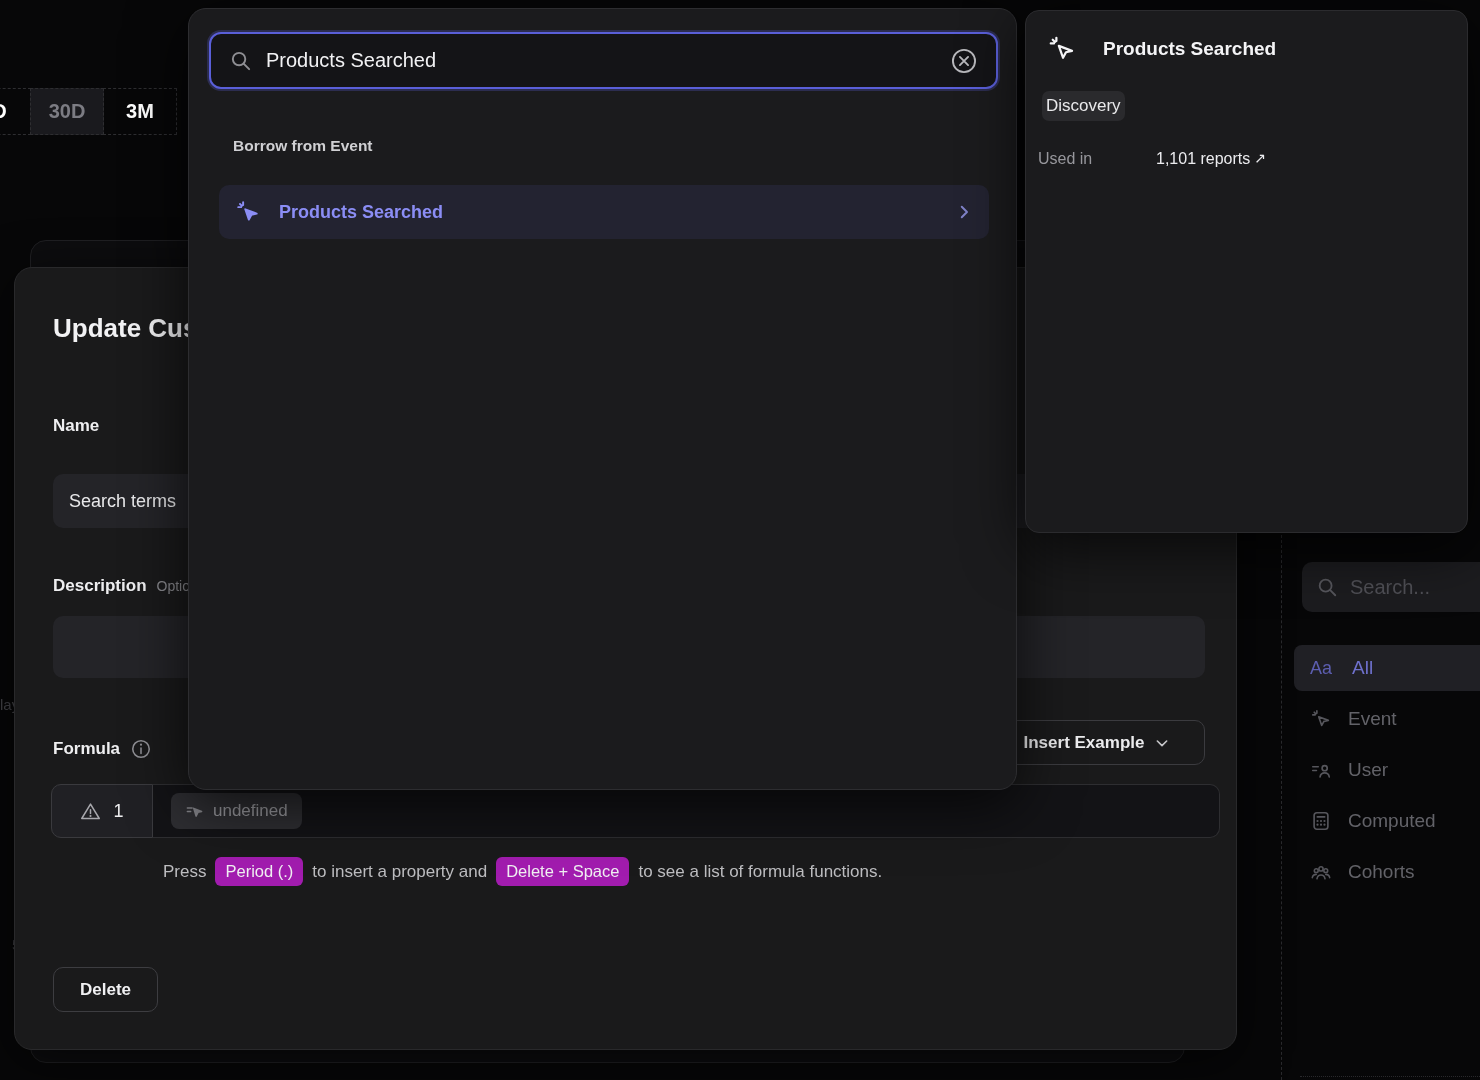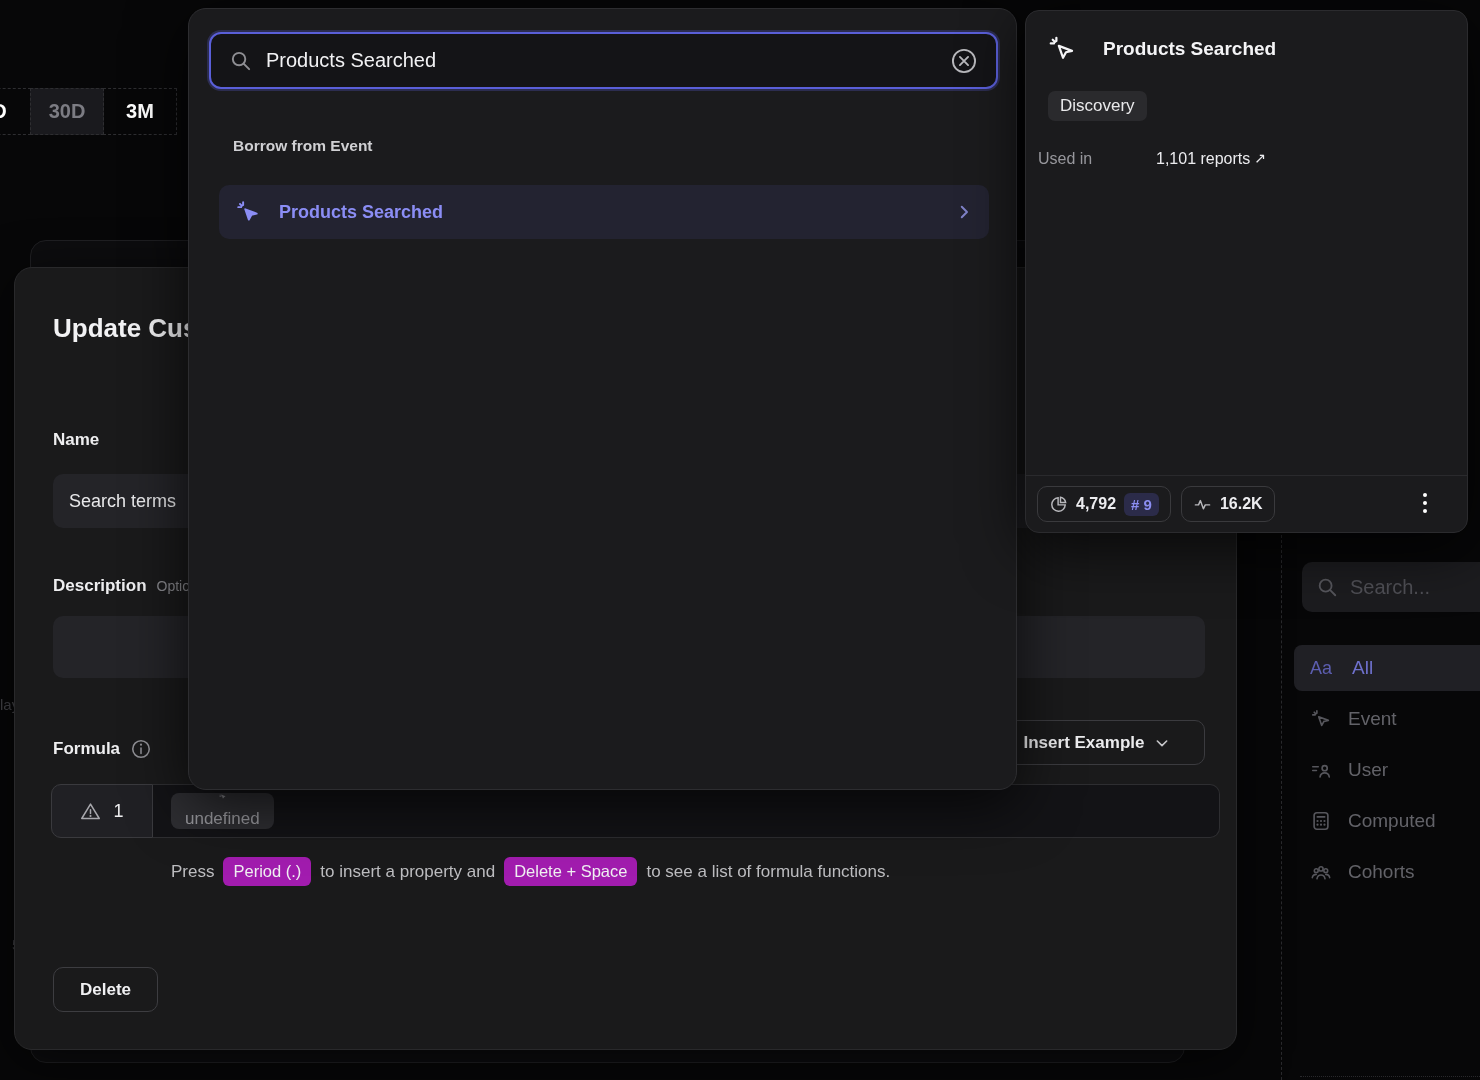--- a/index.html
+++ b/index.html
@@ -51,23 +51,23 @@
     font-size:17px; font-weight:600; color:#ececee; font-family:"Liberation Sans",sans-serif; }
   .insert-btn svg { width:16px; height:16px; color:#c6c6c9; }
   .frow { position:absolute; left:36px; top:516px; width:1169px; height:54px; display:flex; }
   .fwarn { width:102px; background:#202024; border:1px solid #3a3a3e; border-radius:10px 0 0 10px;
     display:flex; align-items:center; justify-content:center; gap:12px;
     color:#eeeef0; font-size:18px; }
   .fwarn svg { width:21px; height:21px; color:#a8a8ad; }
   .feditor { flex:1; background:#131316; border:1px solid #2e2e31; border-left:none;
     border-radius:0 10px 10px 0; display:flex; align-items:center; padding:0 18px; }
   .fchip { height:36px; background:#2e2e32; border-radius:8px; display:flex; align-items:center;
-    gap:9px; padding:0 14px; font-size:17px; color:#9a9a9f;flex-direction:column; }
+    gap:9px; padding:0 14px; font-size:17px; color:#9a9a9f; }
   .fchip svg { width:19px; height:19px; color:#87878c; }
-  .hint { position:absolute; left:156px; top:589px; font-size:17px; color:#bdbdc0; display:flex; align-items:center; gap:9px; white-space:nowrap; }
+  .hint { position:absolute; left:148px; top:589px; font-size:17px; color:#bdbdc0; display:flex; align-items:center; gap:9px; white-space:nowrap; }
   .kbd { background:#a21caf; color:#f0f0f2; border-radius:6px; padding:5px 10px; font-size:16.5px; }
   .del-btn { position:absolute; left:38px; top:699px; width:105px; height:45px; background:transparent;
     border:1px solid #3d3d41; border-radius:10px; color:#f0f0f2; font-size:17px; font-weight:600;
     cursor:pointer; font-family:"Liberation Sans",sans-serif; }
   .actions { position:absolute; right:33px; top:699px; height:45px; display:flex; align-items:center; gap:32px; }
   .cancel-btn { background:none; border:none; color:#f2f2f4; font-size:18px; font-weight:700; cursor:pointer;
     font-family:"Liberation Sans",sans-serif; }
   .save-btn { width:85px; height:45px; background:#7e82ef; border:none; border-radius:10px;
     color:#ffffff; font-size:17px; font-weight:700; cursor:pointer; font-family:"Liberation Sans",sans-serif; }
 
@@ -90,22 +90,22 @@
   .s-row .lbl { flex:1; font-size:18px; font-weight:700; color:#8b8df5; }
   .s-row svg.chev { width:18px; height:18px; color:#7f82c8; flex:none; }
 
   
   .dpanel { position:absolute; left:1025px; top:10px; width:443px; height:523px; z-index:20;
     background:#1b1b1d; border:1px solid #2b2b2e; border-radius:14px;
     box-shadow:0 14px 60px rgba(0,0,0,.7); }
   .d-head { position:absolute; left:21px; top:23px; display:flex; align-items:center; gap:26px; }
   .d-head svg { width:30px; height:30px; color:#f4f4f6; }
   .d-title { font-size:19px; font-weight:700; color:#f4f4f6; }
-  .d-badge { position:absolute; left:22px; top:80px; height:30px; background:#2a2a2d; border-radius:7px;
-    display:inline-flex; align-items:center; padding:0 12px; font-size:17px; color:#e9e9eb; }
+  .d-badge { position:absolute; left:16px; top:80px; height:30px; background:#2a2a2d; border-radius:7px;
+    display:inline-flex; align-items:center; padding:0 4px; font-size:17px; color:#e9e9eb; }
   .d-used { position:absolute; left:12px; top:139px; display:flex; font-size:16px; }
   .d-used .k { width:118px; color:#97979c; }
   .d-used .v { color:#ececef; cursor:pointer; }
   .d-used .arrow { color:#ececef; font-size:14px; margin-left:4px; }
   .d-foot { position:absolute; left:0; right:0; bottom:0; height:57px; border-top:1px solid #2a2a2d;
     display:flex; align-items:center; padding:0 11px; gap:10px; }
   .stat-chip { height:36px; border:1px solid #3a3a3d; border-radius:10px; display:flex; align-items:center;
     gap:8px; padding:0 11px; font-size:16px; font-weight:600; color:#ededf0; cursor:pointer; background:transparent;
     font-family:"Liberation Sans",sans-serif; }
   .stat-chip svg { width:19px; height:19px; color:#b9b9bd; }
@@ -178,21 +178,21 @@
             <path d="M2.5 18.2c.4-2.3 2-3.6 4.3-3.6M21.5 18.2c-.4-2.3-2-3.6-4.3-3.6M7.6 19.4c.5-2.7 2.1-4.1 4.4-4.1s3.9 1.4 4.4 4.1" stroke-linecap="round"></path>
           </svg>
         <span>Cohorts</span>
       </div>
     </div>
   </div>
 
   <div class="umodal">
     <div class="title">Update Custom Event</div>
 
-    <div class="flabel" style="top:162px;text-align:right;">Name</div>
+    <div class="flabel" style="top:148px;text-align:right;">Name</div>
     <input class="tinput" style="top: 206px; height: 54px;" value="Search terms">
 
     <div class="flabel" style="top:308px;">
       <span>Description</span>
       <span class="opt">Optional</span>
     </div>
     <textarea class="tarea" style=""></textarea>
 
     <div class="flabel" style="top:470px;">
       <span>Formula</span>
@@ -280,36 +280,15 @@
     </div>
 
     <span class="d-badge">Discovery</span>
 
     <div class="d-used">
       <span class="k">Used in</span>
       <span class="v">1,101 reports</span>
       <span class="arrow">↗</span>
     </div>
 
-    <div class="d-foot">
-      <button class="stat-chip">
-        <svg viewBox="0 0 24 24" fill="none" stroke="currentColor" stroke-width="1.8">
-            <path d="M11.5 3.5a8.5 8.5 0 1 0 9 9h-9v-9z"></path>
-            <path d="M14.5 2.9a8.5 8.5 0 0 1 6.6 6.6h-6.6V2.9z"></path>
-          </svg>
-        <span>4,792</span>
-        <span class="rank"># 9</span>
-      </button>
-      <button class="stat-chip">
-        <svg viewBox="0 0 24 24" fill="none" stroke="currentColor" stroke-width="1.8" stroke-linecap="round" stroke-linejoin="round">
-            <path d="M3 12.5h4l2.3-5.5 3.8 10.5 2.4-5h5.5"></path>
-          </svg>
-        <span>16.2K</span>
-      </button>
-      <button class="kebab">
-          <i></i>
-          <i></i>
-          <i></i>
-        </button>
-    </div>
   </div>
 
 </div>
 
 </body></html>

